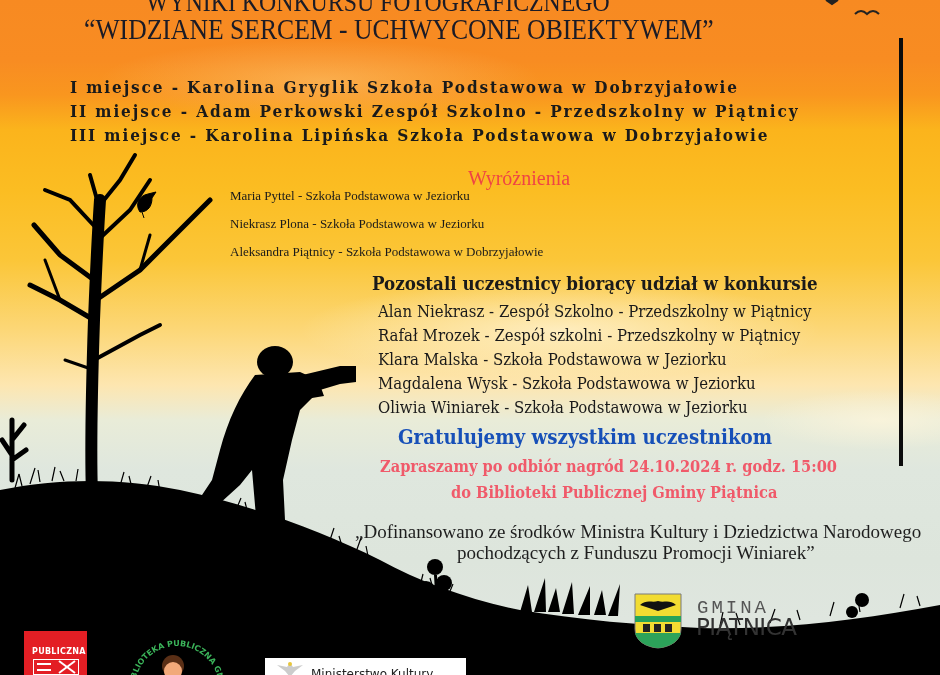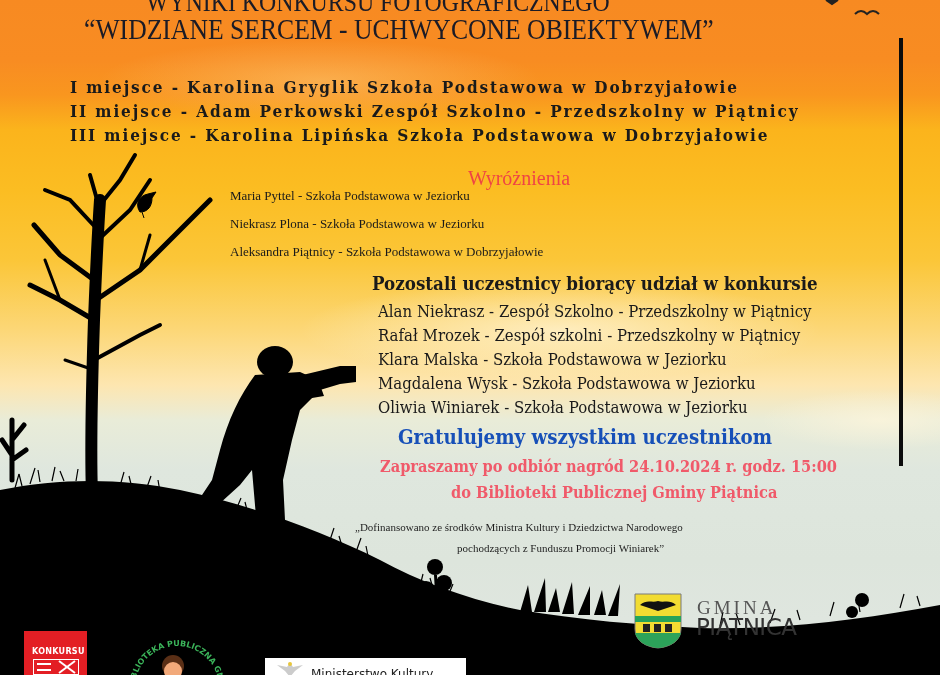--- a/index.html
+++ b/index.html
@@ -21,26 +21,26 @@
   .place { left: 70px; font-size: 17px; letter-spacing: 2.1px; font-weight: bold; color: #1a1a1a; font-family: "DejaVu Serif", serif; transform: scaleX(0.9); transform-origin: left top; }
 
   .hon-head { left: 468px; top: 160px; font-size: 20px; color: #ef4444; font-family: "Liberation Serif", serif; margin-top: 7px; }
   .hon { left: 230px; font-size: 13px; color: #1a1a1a; font-family: "Liberation Serif", serif; }
   .rest-head { left: 372px; top: 272px; font-size: 19px; font-weight: bold; color: #1a1a1a; font-family: "DejaVu Serif", serif; transform: scaleX(0.88); transform-origin: left top; }
   .rest { left: 378px; font-size: 17px; color: #1a1a1a; font-family: "DejaVu Serif", serif; transform: scaleX(0.88); transform-origin: left top; }
 
   .congrats { left: 398px; top: 424px; font-size: 21px; font-weight: bold; color: #1750b8; font-family: "DejaVu Serif", serif; transform: scaleX(0.87); transform-origin: left top; }
   .invite { left: 380px; font-size: 17px; font-weight: bold; color: #f05a6a; font-family: "DejaVu Serif", serif; transform: scaleX(0.86); transform-origin: left top; }
 
-  .fund { font-size: 11px; color: #1e1e1e; font-family: "Liberation Serif", serif; }
+  .fund { font-size: 19px; color: #1e1e1e; font-family: "Liberation Serif", serif; }
 
   .vline { position: absolute; left: 899px; top: 38px; width: 4px; height: 428px; background: #0c0c0c; }
 
   .gmina-logo { position: absolute; left: 634px; top: 593px; }
-  .gmina-word { position: absolute; left: 697px; top: 597px; font-family: Liberation Serif, serif; font-size: 19px; letter-spacing: 3px; color: #555; }
+  .gmina-word { position: absolute; left: 697px; top: 597px; font-family: Liberation Mono, monospace; font-size: 19px; letter-spacing: 3px; color: #555; }
   .piatnica-word { position: absolute; left: 696px; top: 614px; font-family: "DejaVu Sans", sans-serif; font-size: 23px; font-weight: normal; color: #333; letter-spacing: -0.5px; }
 
   .instytut { position: absolute; left: 24px; top: 631px; width: 63px; height: 44px; background: #e31e24; }
   .instytut-label { position: absolute; left: 8px; top: 16px; font-family: "DejaVu Sans", sans-serif; font-size: 8px; font-weight: bold; color: #fff; letter-spacing: 0.3px; }
 
   .library-badge { position: absolute; left: 127px; top: 638px; width: 100px; height: 70px; }
   .ministry-box { position: absolute; left: 265px; top: 658px; width: 201px; height: 35px; background: #fff; }
   .ministry-label { position: absolute; left: 46px; top: 9px; font-family: "DejaVu Sans", sans-serif; font-size: 12px; color: #222; }
 </style>
 </head>
@@ -154,21 +154,21 @@
   <path d="M1 40 H47 C45 48 36 54 24 55 C12 54 3 48 1 40 Z" fill="#2ca35a"></path>
   <path d="M6 12 C12 6 18 10 24 8 C30 10 36 6 42 12 C36 14 30 16 24 18 C18 16 12 14 6 12 Z" fill="#111"></path>
   <rect x="9" y="31" width="7" height="8" fill="#222"></rect>
   <rect x="20" y="31" width="7" height="8" fill="#222"></rect>
   <rect x="31" y="31" width="7" height="8" fill="#222"></rect>
 </svg>
 <div class="gmina-word">GMINA</div>
 <div class="piatnica-word">PIĄTNICA</div>
 
 <div class="instytut">
-  <span class="instytut-label">KONKURSU</span>
+  <span class="instytut-label">PUBLICZNA</span>
   <svg style="position:absolute;left:9px;top:28px" width="46" height="16">
     <rect x="0" y="0" width="46" height="16" fill="none" stroke="#fff" stroke-width="2"></rect>
     <line x1="4" y1="5" x2="18" y2="5" stroke="#fff" stroke-width="2"></line>
     <line x1="4" y1="11" x2="18" y2="11" stroke="#fff" stroke-width="2"></line>
     <line x1="26" y1="2" x2="42" y2="14" stroke="#fff" stroke-width="2"></line>
     <line x1="42" y1="2" x2="26" y2="14" stroke="#fff" stroke-width="2"></line>
   </svg>
 </div>
 
 <svg class="library-badge" width="100" height="70" viewBox="0 0 100 70">

